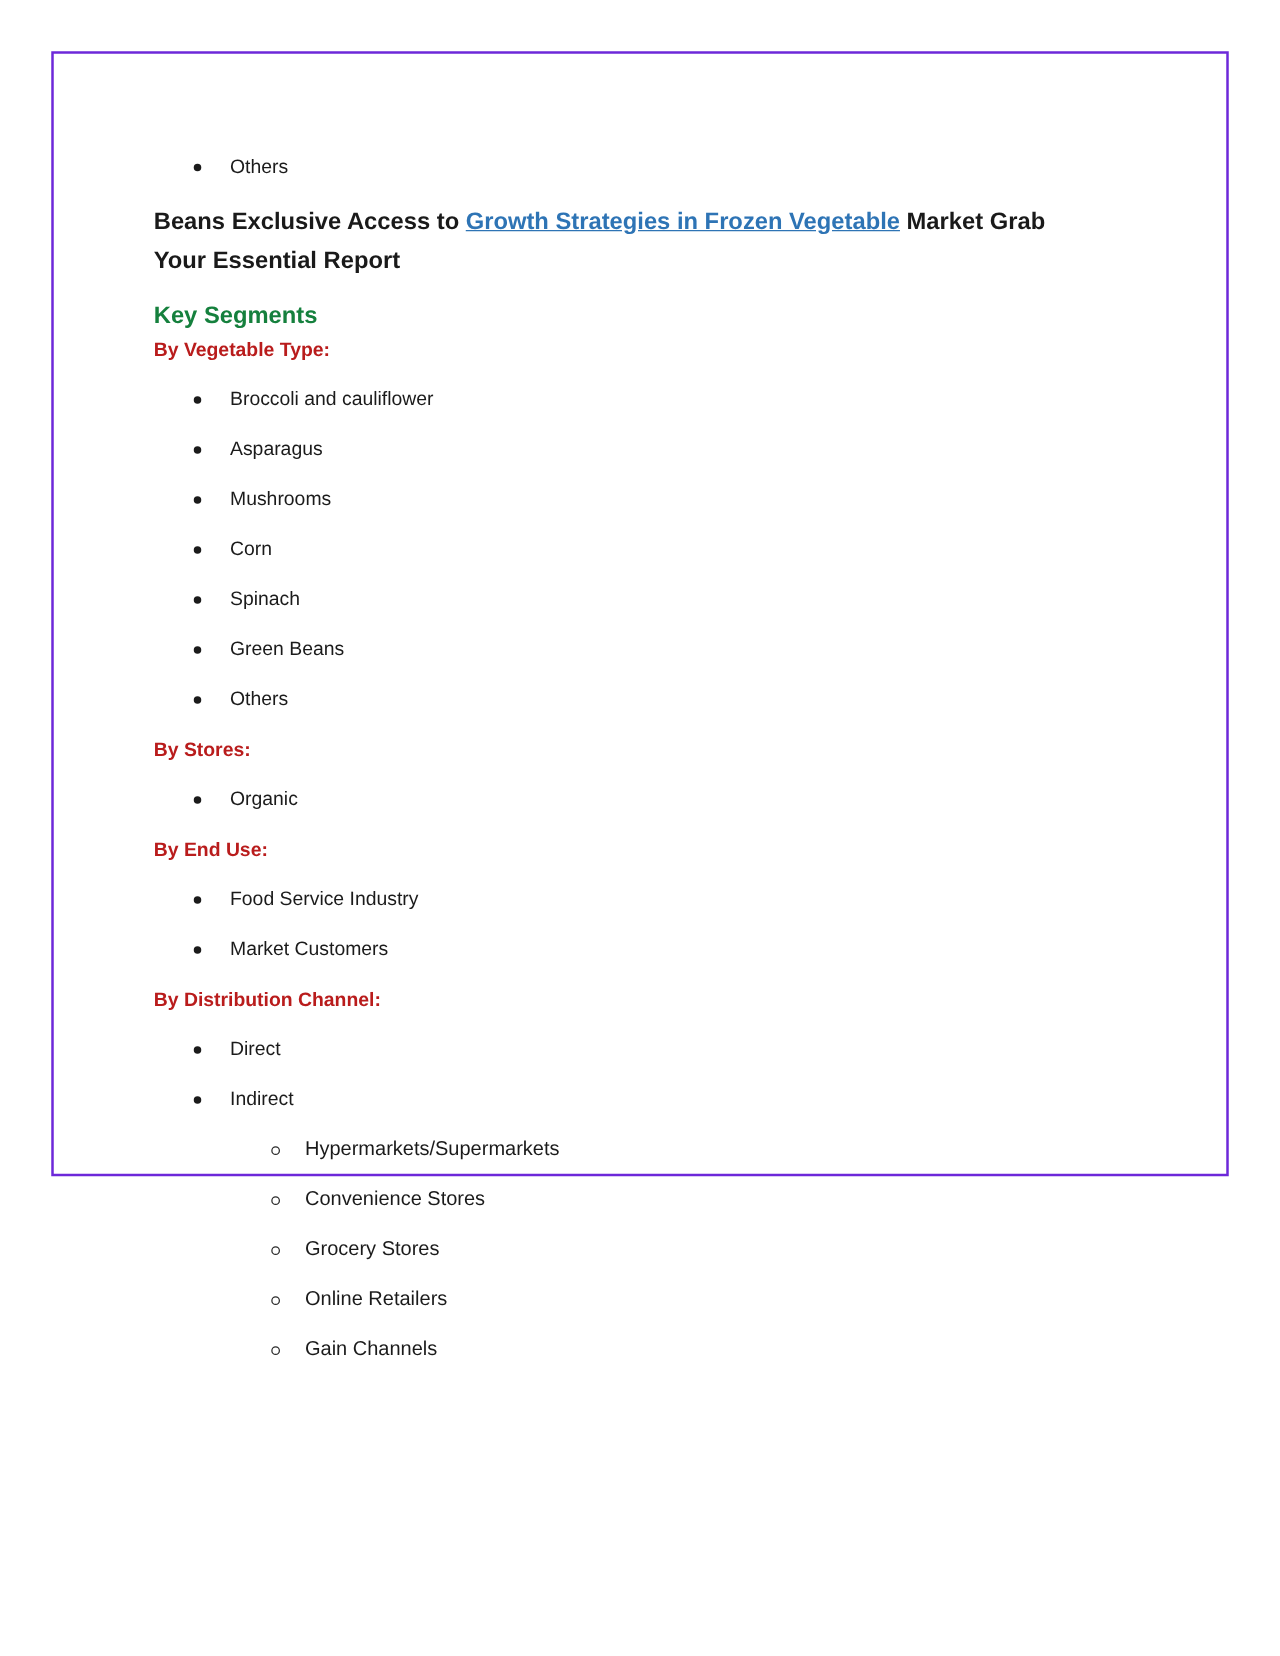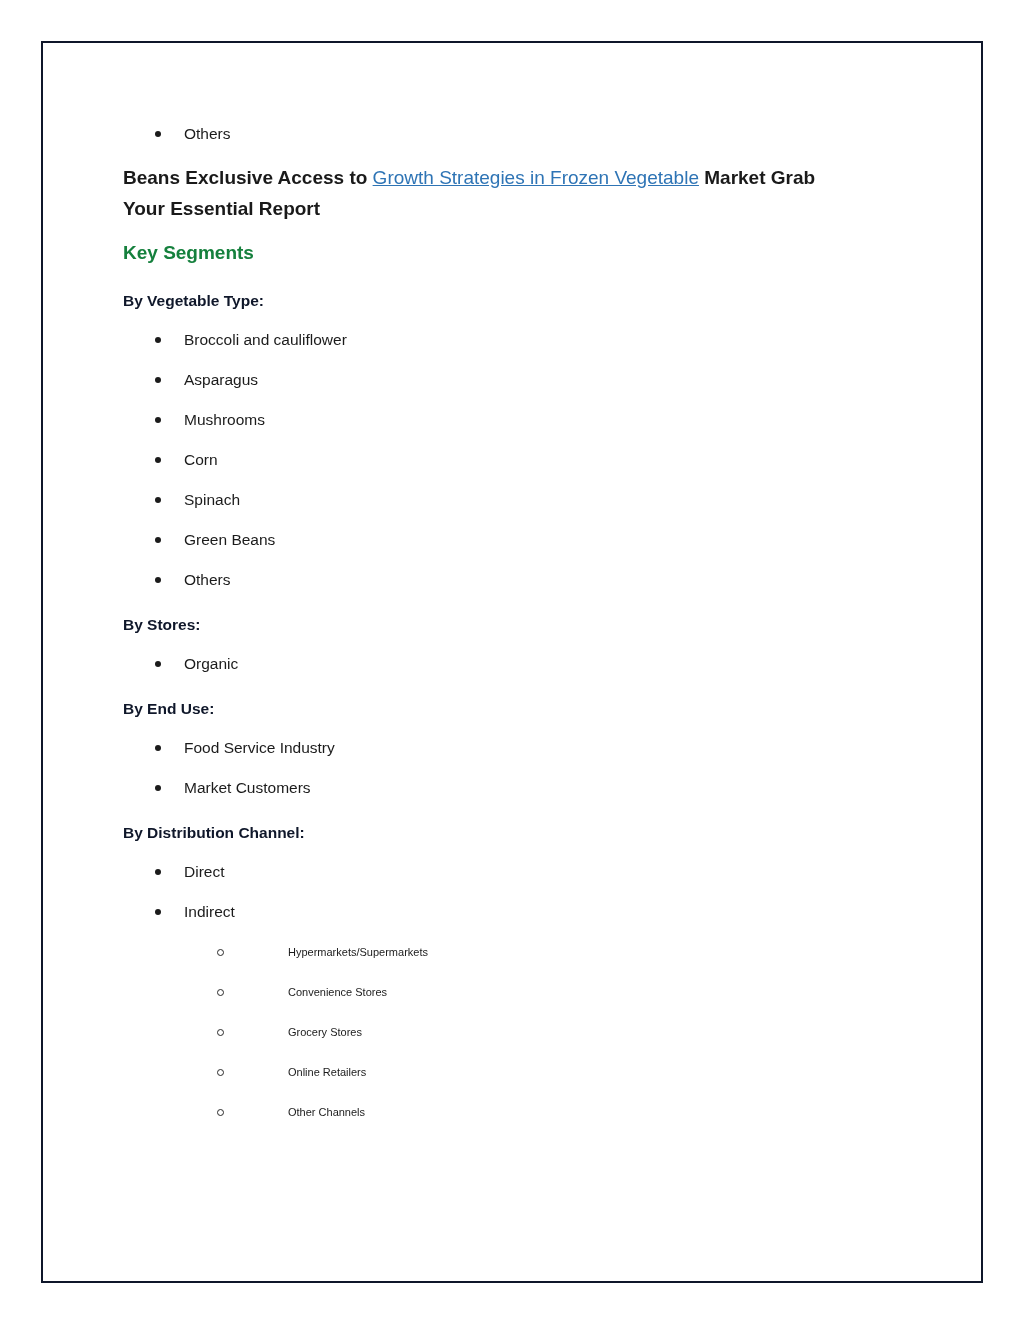--- a/index.html
+++ b/index.html
@@ -9,23 +9,23 @@
     width: 1024px;
     height: 1325px;
     font-family: "Liberation Sans", sans-serif;
     color: #1b1b1b;
   }
   .page {
     position: absolute;
     left: 41px;
     top: 41px;
     width: 942px;
-    height: 1242px;
+    height: 900px;
     box-sizing: border-box;
-    border: 2px solid #0f172a;
+    border: 2px solid #6d28d9;
     background: #ffffff;
     padding: 81px 40px 0 80px;
   }
   .li1 {
     display: flex;
     align-items: flex-start;
     margin-left: 32px;
     margin-bottom: 20px;
     font-size: 15.5px;
     line-height: 20px;
@@ -41,23 +41,22 @@
     width: 6px;
     height: 6px;
     border-radius: 50%;
     background: #1b1b1b;
   }
   .li2 {
     display: flex;
     align-items: flex-start;
     margin-left: 94px;
     margin-bottom: 20px;
-    font-size: 11px;
+    font-size: 16px;
     line-height: 20px;
-    gap: 44px;
   }
   .li2 .marker {
     width: 27px;
     flex: 0 0 27px;
     display: flex;
     align-items: center;
     height: 20px;
   }
   .circle {
     width: 7px;
@@ -70,38 +69,38 @@
   .heading {
     margin-top: 18px;
     font-size: 19px;
     line-height: 31px;
     font-weight: bold;
     color: #1a1a1a;
   }
   .heading a {
     color: #2e74b5;
     text-decoration: underline;
-    font-weight: normal;
+    font-weight: bold;
     cursor: pointer;
   }
   .subheading {
     margin-top: 16px;
     margin-bottom: 0;
     font-size: 19px;
     line-height: 26px;
     font-weight: bold;
     color: #15803d;
   }
   .section-title {
-    margin-top: 24px;
+    margin-top: 4px;
     margin-bottom: 18px;
     font-size: 15.5px;
     line-height: 22px;
     font-weight: bold;
-    color: #0f172a;
+    color: #b91c1c;
   }
 </style>
 </head>
 <body>
 
 <div class="page">
 
   <div class="li1" style="margin-bottom:0;">
     <span class="marker">
         <span class="dot"></span>
@@ -217,16 +216,16 @@
   <div class="li2">
     <span class="marker">
         <span class="circle"></span>
       </span>
     <span>Online Retailers</span>
   </div>
   <div class="li2">
     <span class="marker">
         <span class="circle"></span>
       </span>
-    <span>Other Channels</span>
+    <span>Gain Channels</span>
   </div>
 
 </div>
 
 </body></html>

